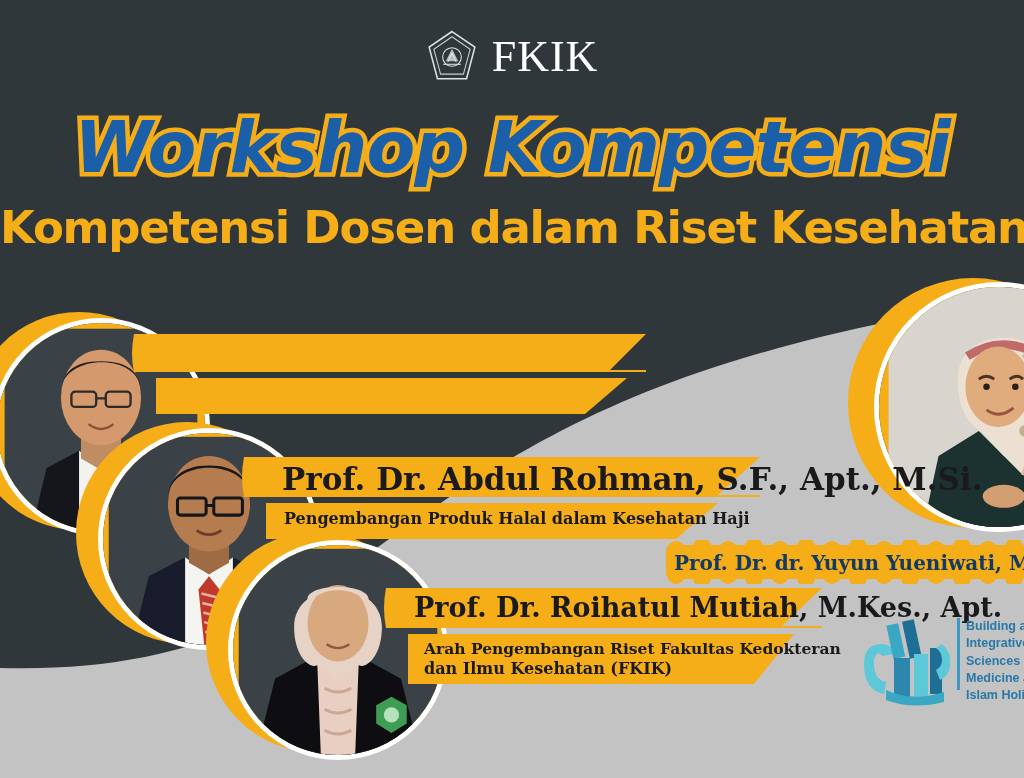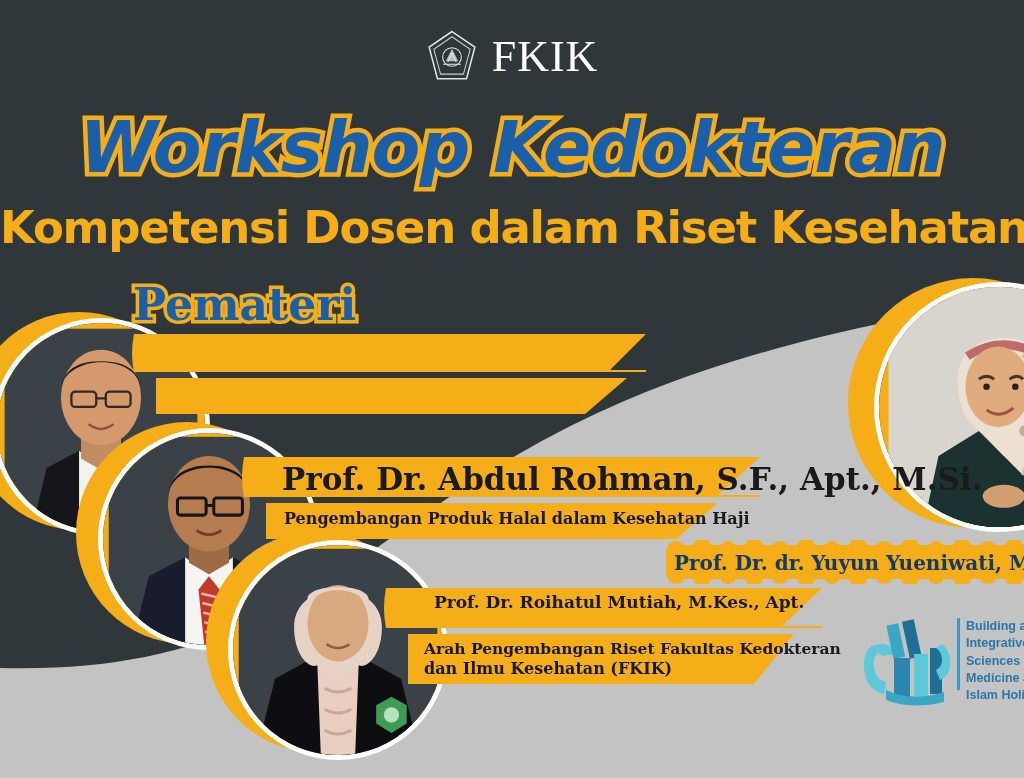--- a/index.html
+++ b/index.html
@@ -190,24 +190,23 @@
       <path d="M50 3 L94 33 L78 94 L22 94 L6 33 Z" fill="none" stroke="#dfe3e4" stroke-width="3"></path>
       <path d="M50 13 L85 37 L72 85 L28 85 L15 37 Z" fill="none" stroke="#c8cfd1" stroke-width="2"></path>
       <circle cx="50" cy="52" r="18" fill="none" stroke="#dfe3e4" stroke-width="2"></circle>
       <path d="M38 60 L50 36 L62 60 Z" fill="#cfd6d8" opacity="0.85"></path>
       <path d="M42 62 L50 44 L58 62" fill="none" stroke="#f0f3f4" stroke-width="1.6"></path>
       <path d="M33 66 h34" stroke="#dfe3e4" stroke-width="2"></path>
     </svg>
     <div class="fkik-word">FKIK</div>
   </div>
 
-  <div class="title-main">Workshop Kedokteran</div>
+  <div class="title-main">Workshop Kompetensi</div>
   <div class="title-sub">Kompetensi Dosen dalam Riset Kesehatan Haji</div>
 
-  <div class="label-pemateri">Pemateri</div>
 
   <div class="photo" style="left:-8px; top:318px; width:218px; height:218px;">
     <div class="blob" style="left:-22px; top:-6px; width:218px; height:218px;"></div>
     <div class="ring">
       <svg class="portrait" viewBox="0 0 218 218">
         <rect width="218" height="218" fill="#f5ad18"></rect>
         <rect x="8" y="6" width="202" height="212" fill="#3a4247"></rect>
 
         <path d="M36 218 L52 152 L86 134 L109 150 L132 134 L166 152 L182 218 Z" fill="#14161c"></path>
 
@@ -321,21 +320,21 @@
     </svg>
     <div class="name" style="left:42px; top:4px; font-size:31px;">Prof. Dr. Abdul Rohman, S.F., Apt., M.Si.</div>
     <div class="topic" style="left:44px; top:52px; font-size:16px;">Pengembangan Produk Halal dalam Kesehatan Haji</div>
   </div>
 
   <div class="banner" style="left:382px; top:588px; width:440px; height:100px;">
     <svg viewBox="0 0 440 100" style="width:440px;height:100px;">
       <path d="M4 0 L440 0 L400 38 L440 38 L440 40 L4 40 Q0 20 4 0 Z" fill="#f5ad18"></path>
       <path d="M26 46 L412 46 L372 96 L26 96 Z" fill="#f5ad18"></path>
     </svg>
-    <div class="name" style="left:52px; top:4px; font-size:17px;">Prof. Dr. Roihatul Mutiah, M.Kes., Apt.</div>
+    <div class="name" style="left:32px; top:4px; font-size:27px;">Prof. Dr. Roihatul Mutiah, M.Kes., Apt.</div>
     <div class="topic" style="left:42px; top:51px; font-size:15.5px;">Arah Pengembangan Riset Fakultas Kedokteran</div>
     <div class="topic" style="left:42px; top:71px; font-size:16px;">dan Ilmu Kesehatan (FKIK)</div>
   </div>
 
   <div class="banner" style="left:658px; top:540px; width:380px; height:44px;">
     <svg viewBox="0 0 380 44" style="width:380px;height:44px;">
       <g fill="#f5ad18">
         <rect x="8" y="5" width="366" height="34" rx="6"></rect>
         <circle cx="18" cy="10" r="9"></circle>
           <circle cx="44" cy="7" r="9"></circle>

